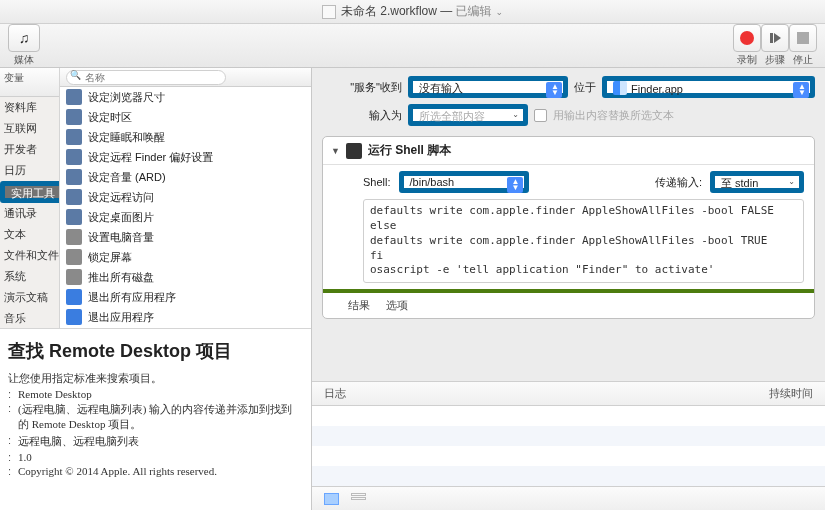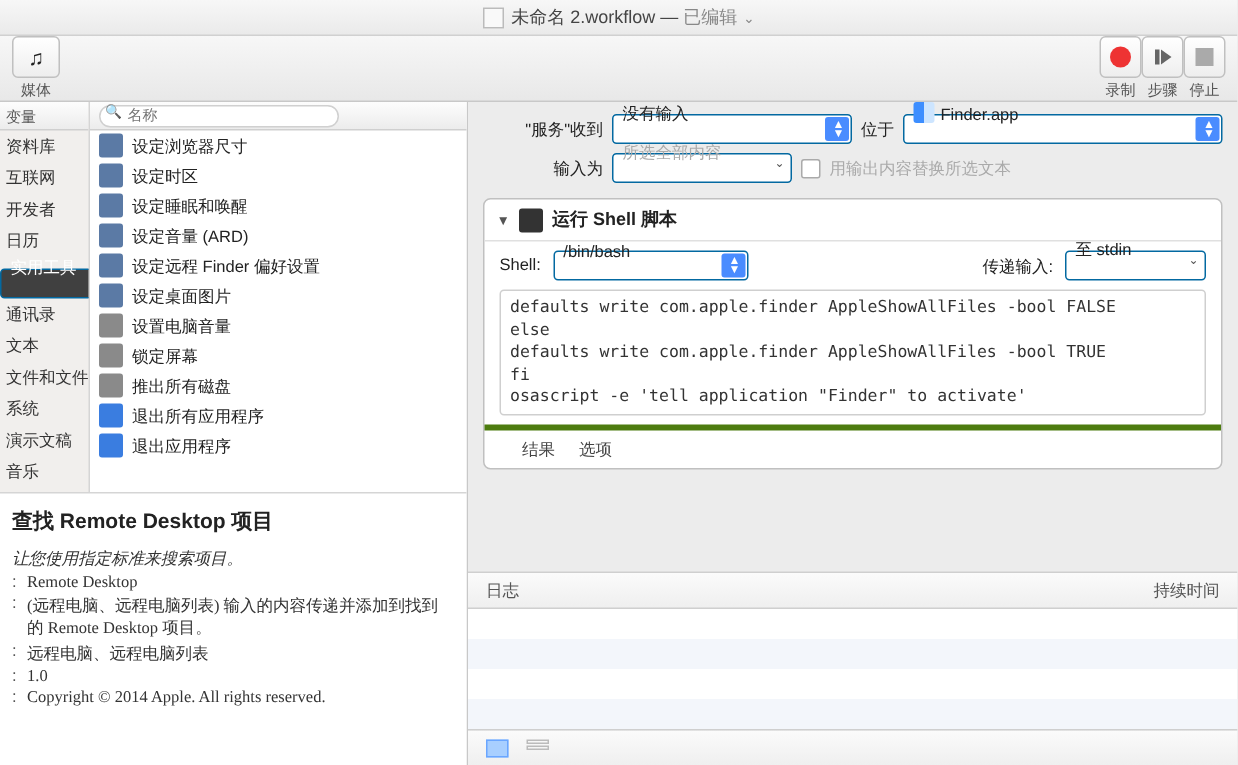--- a/index.html
+++ b/index.html
@@ -25,61 +25,61 @@
 .step-ico span { width: 3px; height: 10px; background: #666; }
 .step-ico span:last-child { width: 0; height: 0; border-top: 5px solid transparent; border-bottom: 5px solid transparent; border-left: 7px solid #666; background: none; }
 .stop-sq { width: 12px; height: 12px; background: #aaa; }
 
 .main { display: flex; height: calc(510px - 24px - 44px); }
 
 
 .left { width: 312px; display: flex; flex-direction: column; border-right: 1px solid #c8c8c8; background: #fff; }
 .lib-row { display: flex; height: 260px; min-height: 0; }
 .categories { width: 60px; background: #f1efed; border-right: 1px solid #d5d5d5; overflow: hidden; }
-.cat-head { height: 19px; background: linear-gradient(#fdfdfd,#ececec); border-bottom: 1px solid #cfcfcf; font-size: 10px; color: #555; padding: 3px 4px; }
+.cat-head { height: 29px; background: linear-gradient(#fdfdfd,#ececec); border-bottom: 1px solid #cfcfcf; font-size: 10px; color: #555; padding: 3px 4px; }
 .cat-item { padding: 3px 4px; font-size: 11px; color: #333; white-space: nowrap; cursor: default; }
-.cat-item.sel { background: #404040; color: #fff; }
+.cat-item.sel { background: #737373; color: #fff; }
 
 .actions { flex: 1; display: flex; flex-direction: column; background: #fff; min-width: 0; }
 .search-row { height: 19px; background: linear-gradient(#fdfdfd,#ececec); border-bottom: 1px solid #cfcfcf; display: flex; align-items: center; padding: 0 6px; }
 .search-input { flex: 1; border: none; background: #fff; border-radius: 10px; height: 15px; font-size: 10px; padding: 0 8px 0 18px; color: #888; outline: none; border: 1px solid #d0d0d0; }
 .search-wrap { position: relative; flex: 1; }
 .search-wrap::before { content: "🔍"; position: absolute; left: 4px; top: 0; font-size: 9px; color: #888; }
 .action-list { flex: 1; overflow: hidden; }
 .action-item { display: flex; align-items: center; padding: 2px 6px; gap: 6px; font-size: 11px; white-space: nowrap; }
 .action-item .ai { width: 16px; height: 16px; background: #5b7aa5; border-radius: 2px; flex-shrink: 0; display: flex; align-items: center; justify-content: center; font-size: 9px; color: #fff; }
 .action-item .ai.grey { background: #8a8a8a; }
 .action-item .ai.blue { background: #3a7de0; }
 
 .info { flex: 1; padding: 10px 8px; font-size: 11px; background: #fff; border-top: 1px solid #d5d5d5; overflow: hidden; }
-.info h2 { font-size: 14px; font-weight: bold; margin-bottom: 8px; }
-.info .desc { color: #333; margin-bottom: 1px; font-style: italic; }
+.info h2 { font-size: 18px; font-weight: bold; margin-bottom: 8px; }
+.info .desc { color: #333; margin-bottom: 1px; }
 .info .row { display: flex; margin: 2px 0; font-size: 11px; }
 .info .key { width: 10px; color: #555; }
 .info .val { flex: 1; color: #333; font-family: Liberation Serif, serif; }
 
 
 .right { flex: 1; display: flex; flex-direction: column; background: #ececec; }
 .params { padding: 8px 10px 4px; }
 .param-row { display: flex; align-items: center; gap: 6px; margin-bottom: 6px; font-size: 11px; }
 .param-row .plabel { text-align: right; }
-.sel { border: 1px solid #0369a1; border-radius: 3px; background: #fff; height: 20px; padding: 0 18px 12px 6px; font-size: 11px; position: relative; display: inline-flex; align-items: flex-end; min-width: 60px; }
+.sel { border: 5px solid #0369a1; border-radius: 3px; background: #fff; height: 20px; padding: 0 18px 12px 6px; font-size: 11px; position: relative; display: inline-flex; align-items: flex-start; min-width: 60px; }
 .sel.blue-arrows::after { content: ""; position: absolute; right: 1px; top: 1px; width: 16px; height: 16px; background: #4a8cff; border-radius: 2px; }
 .sel .arrw { position: absolute; right: 4px; top: 3px; color: #fff; font-size: 8px; line-height: 6px; z-index: 2; pointer-events: none; }
 .sel.plain::after { display: none; }
 .sel.plain .arrw { color: #555; }
 .chk { width: 13px; height: 13px; border: 1px solid #aaa; border-radius: 2px; background: #fff; display: inline-block; }
 
 .workflow { flex: 1; padding: 0 10px 10px; overflow: hidden; }
 .step { background: #fff; border: 1px solid #c0c0c0; border-radius: 5px; }
 .step-head { display: flex; align-items: center; padding: 5px 8px; gap: 6px; border-bottom: 1px solid #e0e0e0; }
 .step-head .tri { font-size: 9px; color: #555; }
 .step-head .ico { width: 16px; height: 16px; background: #333; border-radius: 2px; }
 .step-head .ttl { font-size: 12px; font-weight: bold; }
-.step-body { padding: 6px 10px; }
+.step-body { padding: 6px 10px; margin-left: 30px; }
 .shell-row { display: flex; align-items: center; gap: 8px; font-size: 11px; margin-bottom: 6px; }
 .script { border: 1px solid #cfcfcf; border-radius: 3px; background: #fff; padding: 4px 6px; font-family: Menlo, Consolas, monospace; font-size: 11px; white-space: pre; overflow-x: auto; color: #333; line-height: 1.35; }
 .step-foot { display: flex; gap: 16px; padding: 5px 25px; font-size: 11px; color: #444; border-top: 4px solid #4d7c0f; }
 
 .log-head { display: flex; padding: 4px 12px; font-size: 11px; color: #555; border-top: 1px solid #cfcfcf; border-bottom: 1px solid #cfcfcf; background: linear-gradient(#fbfbfb,#efefef); }
 .log-head .l1 { flex: 1; }
 .log-body { height: 80px; background: #fff; }
 .log-body .stripe { height: 20px; }
 .log-body .stripe:nth-child(even) { background: #f3f6fb; }
 
@@ -156,25 +156,29 @@
             <div class="action-item">
               <span class="ai "></span>
               <span>设定时区</span>
             </div>
             <div class="action-item">
               <span class="ai "></span>
               <span>设定睡眠和唤醒</span>
             </div>
             <div class="action-item">
               <span class="ai "></span>
+              <span>设定远程 Finder 偏好设置</span>
+            </div>
+            <div class="action-item">
+              <span class="ai "></span>
               <span>设定音量 (ARD)</span>
             </div>
             <div class="action-item">
               <span class="ai "></span>
-              <span>设定远程 Finder 偏好设置</span>
+              <span>设定远程访问</span>
             </div>
             <div class="action-item">
               <span class="ai "></span>
               <span>设定桌面图片</span>
             </div>
             <div class="action-item">
               <span class="ai grey"></span>
               <span>设置电脑音量</span>
             </div>
             <div class="action-item">

